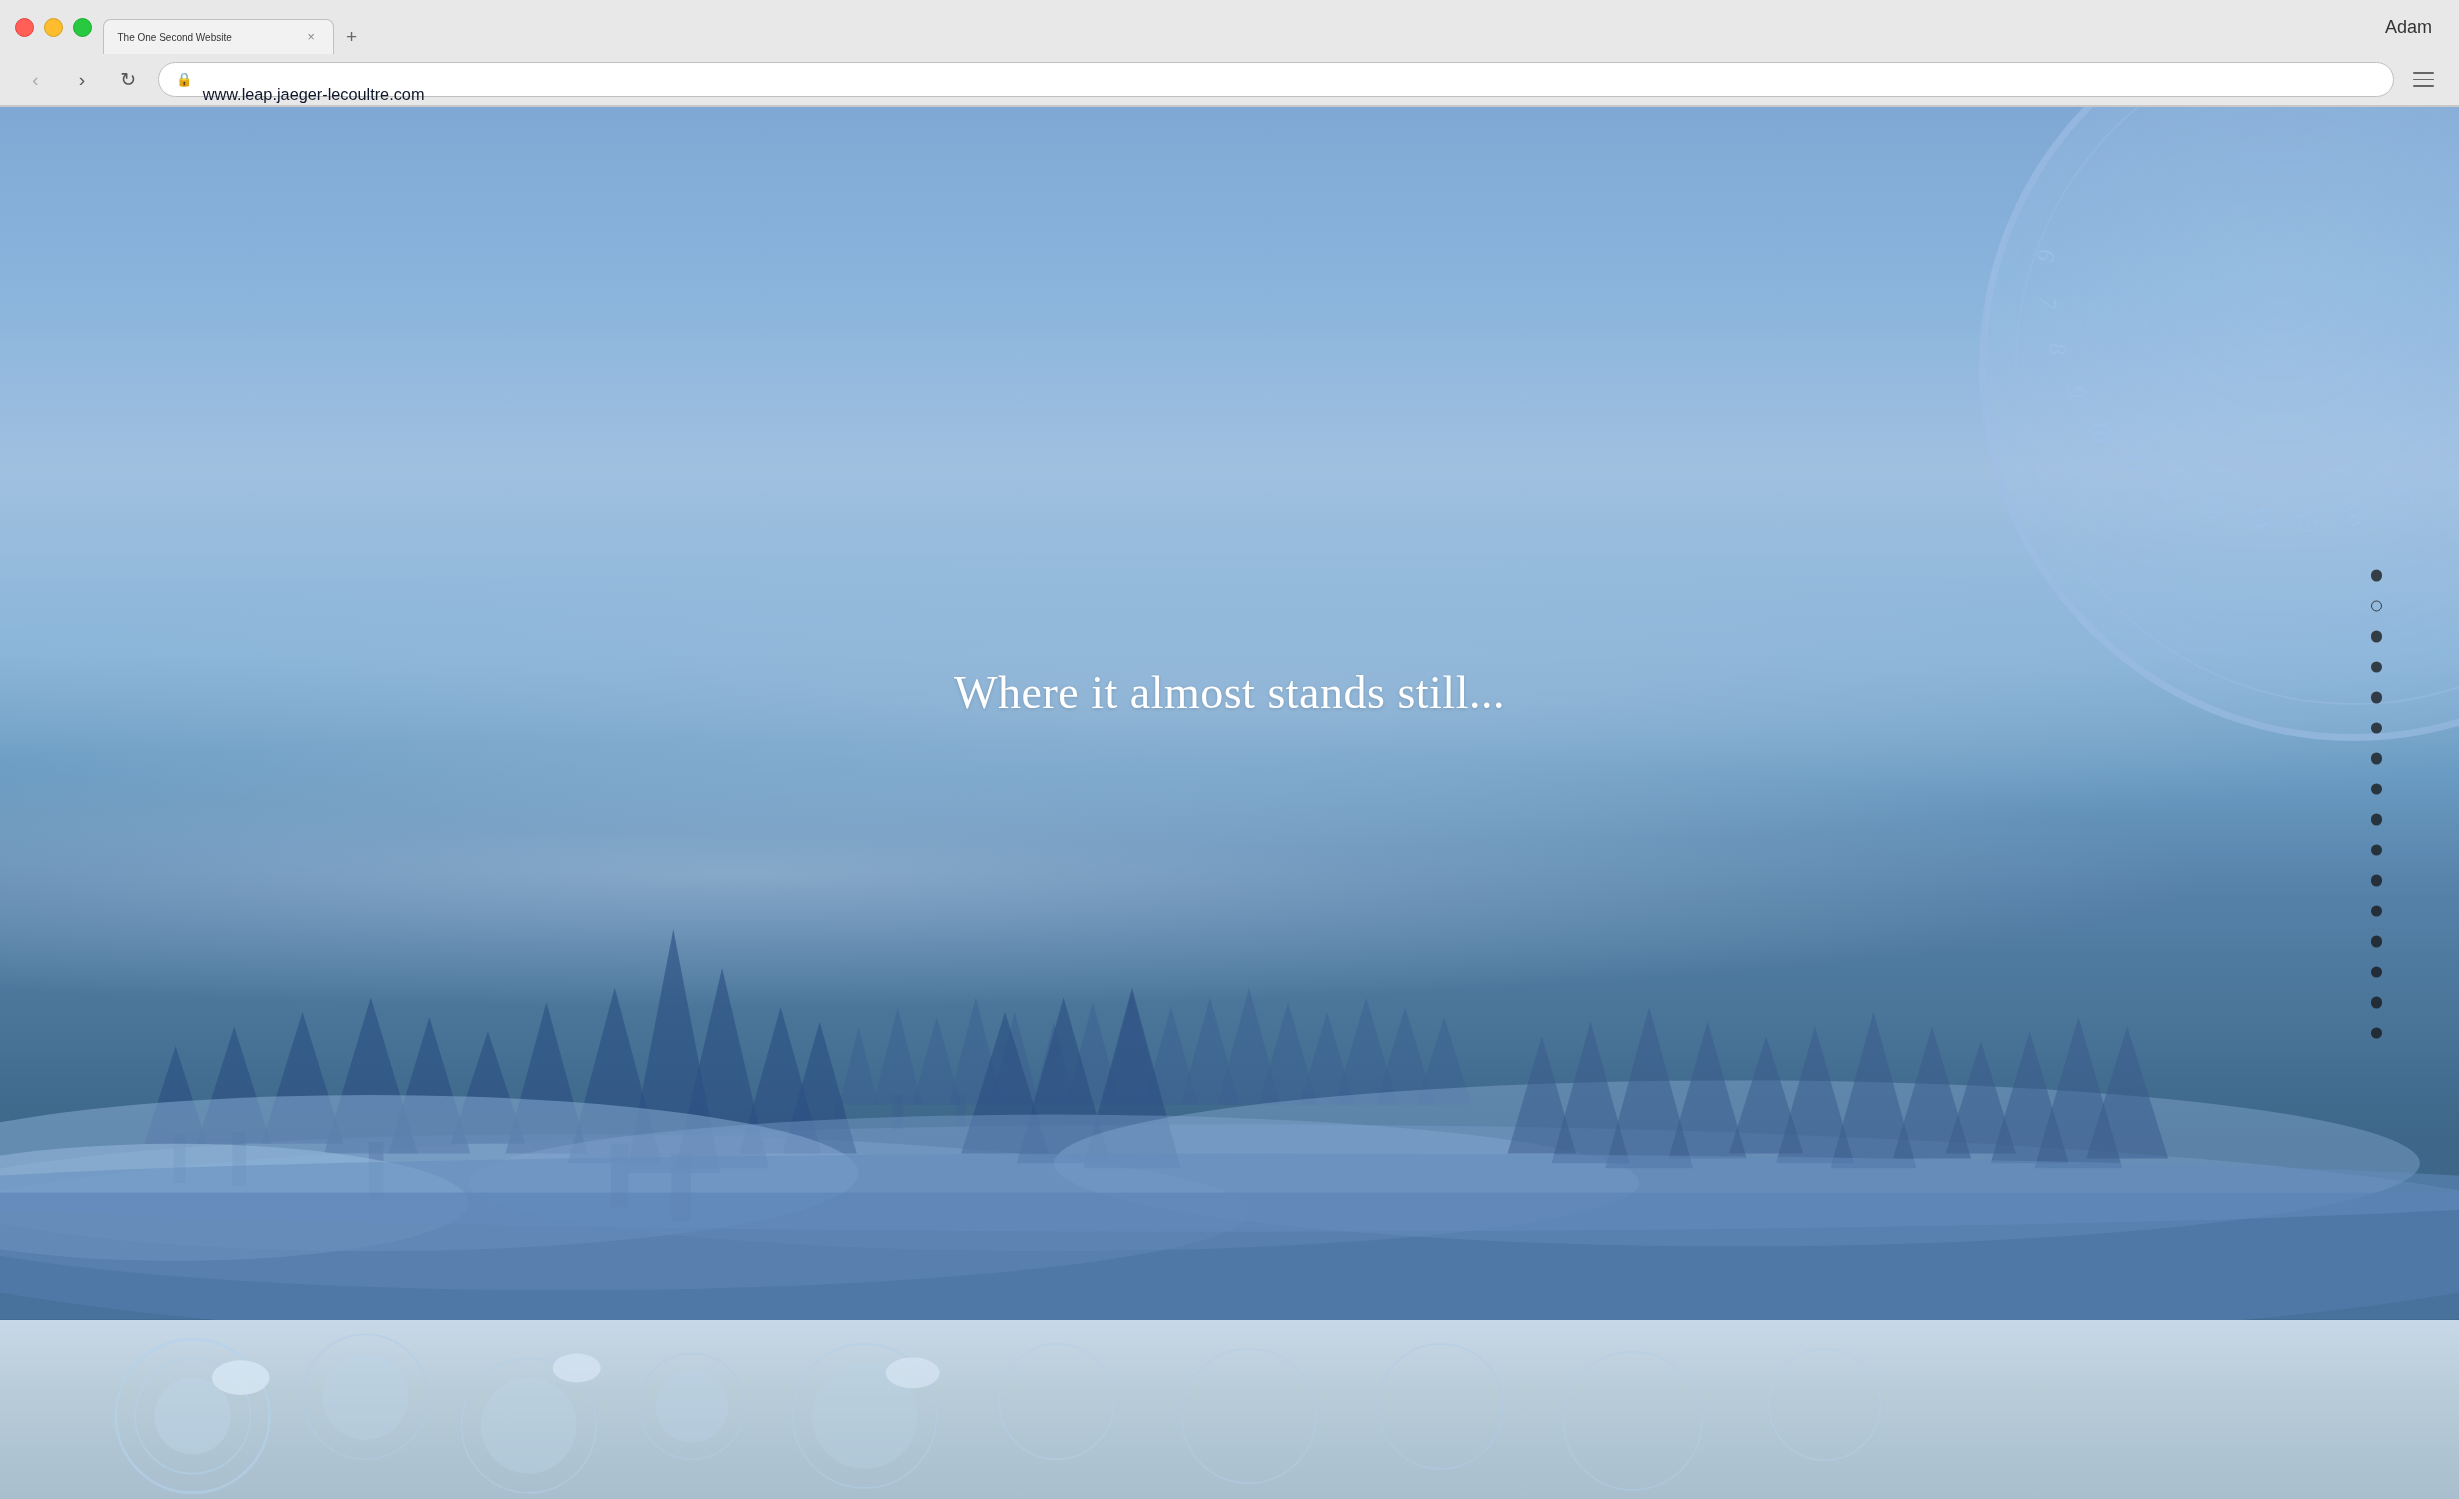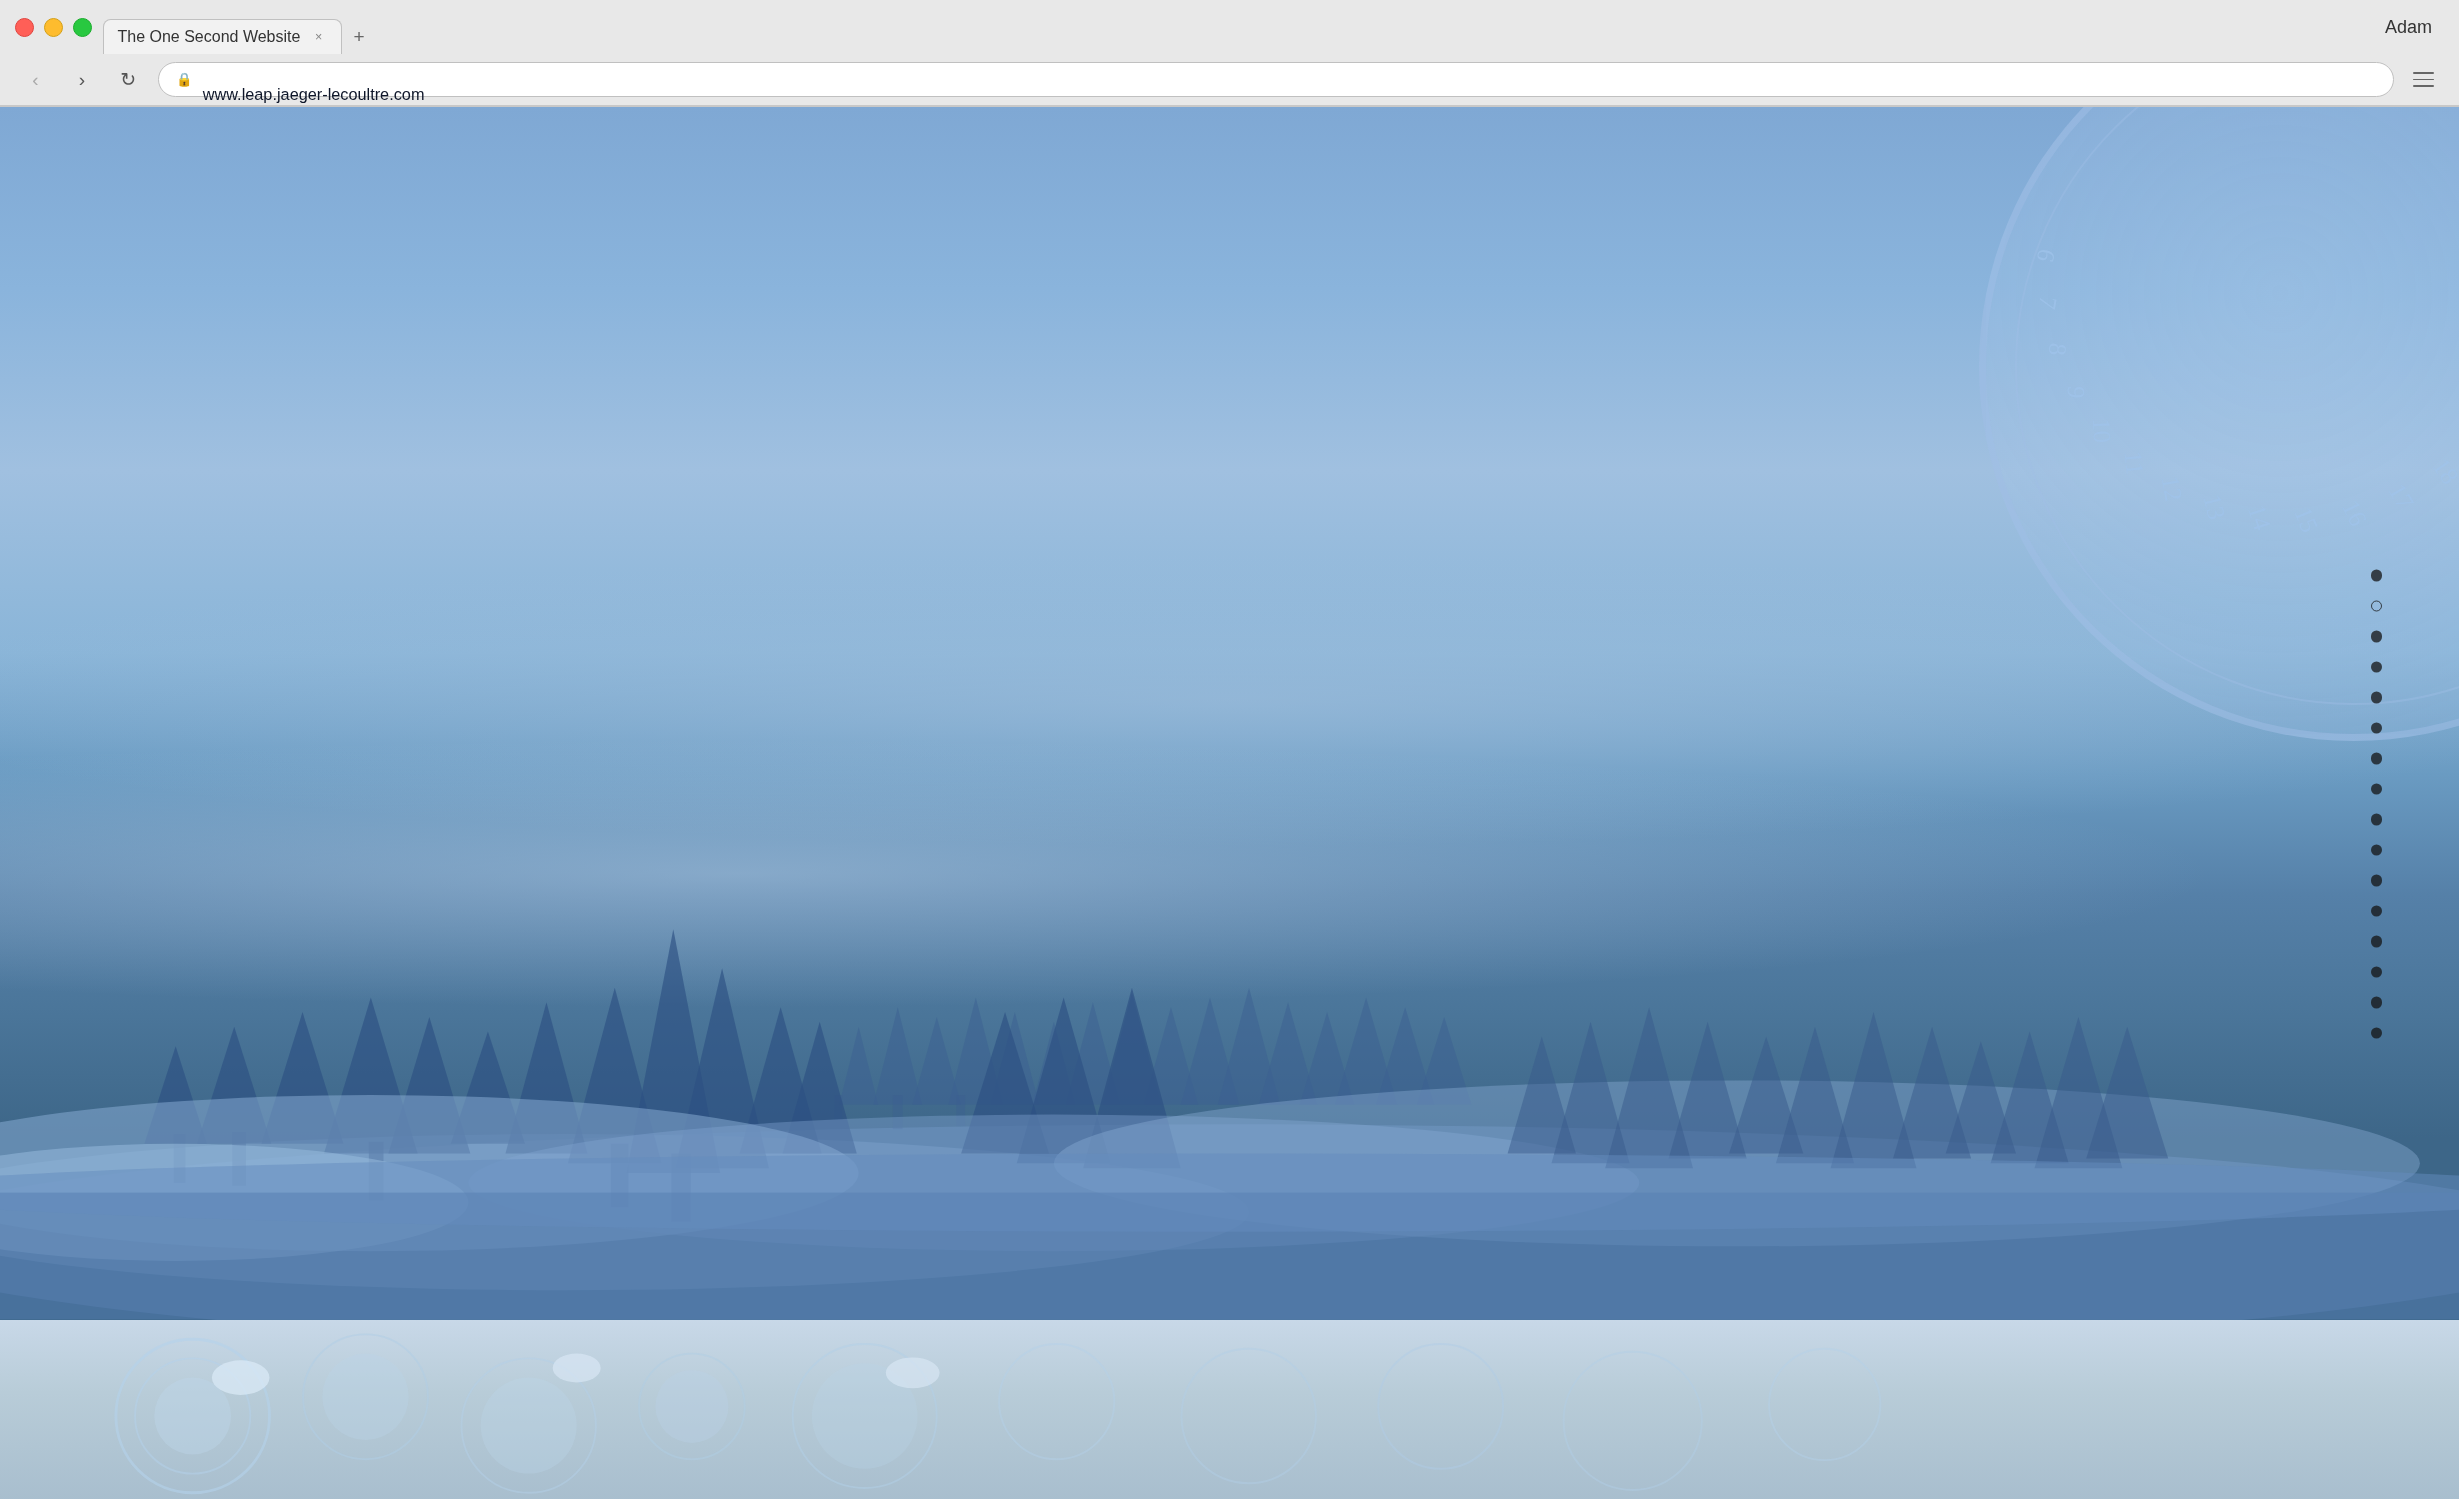--- a/index.html
+++ b/index.html
@@ -64,21 +64,21 @@
       color: #333;
       gap: 9.6px;
       min-width: 231px;
     }
 
     .tab-title {
       flex: 1;
       white-space: nowrap;
       overflow: hidden;
       text-overflow: ellipsis;
-      font-size: 16px;
+      font-size: 10px;
       color: #333;
     }
 
     .tab-close {
       width: 17.3px;
       height: 17.3px;
       border-radius: 50%;
       display: flex;
       align-items: center;
       justify-content: center;
@@ -495,20 +495,23 @@
       <circle cx="1500" cy="90" r="65" fill="none" stroke="rgba(175,205,230,0.45)" stroke-width="2"></circle>
       <circle cx="1700" cy="105" r="72" fill="none" stroke="rgba(178,207,231,0.45)" stroke-width="2"></circle>
       <circle cx="1900" cy="88" r="58" fill="none" stroke="rgba(180,208,232,0.45)" stroke-width="2"></circle>
 
       <ellipse cx="250" cy="60" rx="30" ry="18" fill="rgba(220,235,248,0.7)"></ellipse>
       <ellipse cx="600" cy="50" rx="25" ry="15" fill="rgba(218,232,246,0.65)"></ellipse>
       <ellipse cx="950" cy="55" rx="28" ry="16" fill="rgba(220,234,247,0.6)"></ellipse>
     </svg>
   </div>
 
+  <div class="center-text">
+    <span>Where it almost stands still...</span>
+  </div>
 
   <div class="nav-dots">
     <div class="nav-dot"></div>
     <div class="nav-dot hollow"></div>
     <div class="nav-dot"></div>
     <div class="nav-dot"></div>
     <div class="nav-dot"></div>
     <div class="nav-dot"></div>
     <div class="nav-dot"></div>
     <div class="nav-dot"></div>

